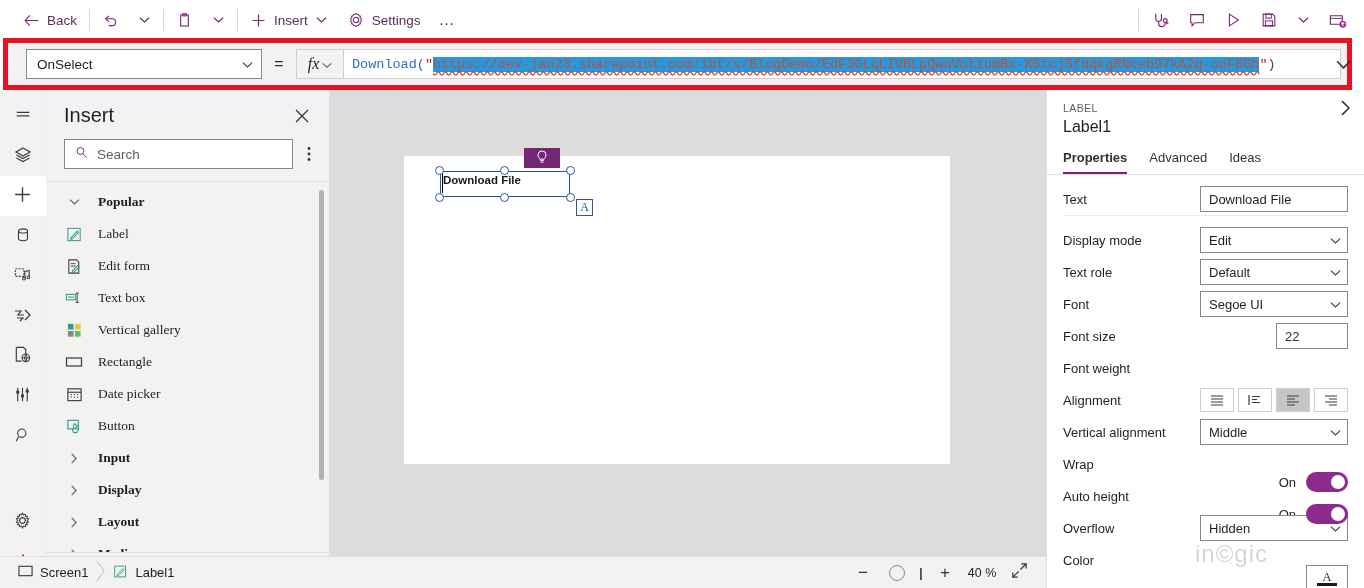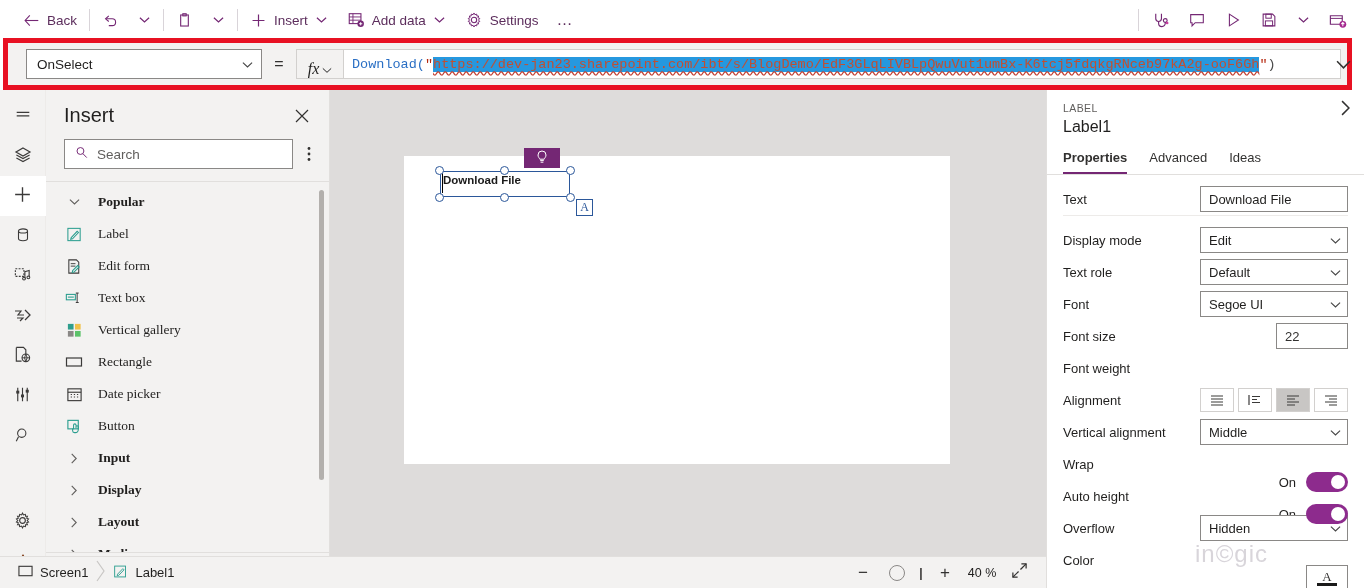--- a/index.html
+++ b/index.html
@@ -39,21 +39,21 @@
   }
   .prop-select {
     width:236px; height:30px; background:#fff; border:1px solid #8a8886;
     display:flex; align-items:center; padding:0 8px 0 10px;
     font-size:13.5px; color:#201f1e; margin-left:12px;
   }
   .prop-select .lbl { flex:1; }
   .eq { width:34px; text-align:center; color:#323130; font-size:16px; }
   .fx {
     width:48px; height:30px; background:#f3f2f1; border:1px solid #d2d0ce;
-    display:flex; align-items:flex-end; justify-content:center; gap:3px;
+    display:flex; align-items:center; justify-content:center; gap:3px;
     font-style:italic; font-family:"Liberation Serif", serif; font-size:16px; color:#201f1e;
   }
   .formula-field {
     flex:1; height:30px; background:#fff; border:1px solid #d2d0ce; border-left:none;
     display:flex; align-items:center; padding:0 8px; overflow:hidden;
     font-family:"Liberation Mono", monospace; font-size:13.5px; white-space:nowrap;
   }
   .tok-fn { color:#2a6fc4; }
   .tok-paren { color:#4a4a4a; }
   .tok-quote { color:#b5280f; }
@@ -262,36 +262,20 @@
       </span>
     </div>
     <div class="cmd-sep"></div>
     <div class="cmd-item">
       <span class="cmd-ico">
         <svg width="17" height="17" viewBox="0 0 20 20">
             <path d="M10 3 V17 M3 10 H17" stroke="#742774" stroke-width="1.4"></path>
           </svg>
       </span>
       <span>Insert</span>
-      <span class="chev-sm cmd-ico">
-        <svg width="11" height="8" viewBox="0 0 12 8">
-            <path d="M1 1.5 L6 6.2 L11 1.5" fill="none" stroke="#742774" stroke-width="1.3"></path>
-          </svg>
-      </span>
-    </div>
-    <div class="cmd-item">
-      <span class="cmd-ico">
-        <svg width="18" height="18" viewBox="0 0 20 20">
-          <rect x="2.5" y="3" width="13" height="11" fill="none" stroke="#742774" stroke-width="1.2"></rect>
-          <path d="M2.5 6.6 H15.5 M6.6 3 V14 M2.5 10.2 H15.5" stroke="#742774" stroke-width="1"></path>
-          <circle cx="15.2" cy="14.2" r="3.6" fill="#742774"></circle>
-          <path d="M15.2 12.4 V16 M13.4 14.2 H17" stroke="#fff" stroke-width="1.1"></path>
-        </svg>
-      </span>
-      <span>Add data</span>
       <span class="chev-sm cmd-ico">
         <svg width="11" height="8" viewBox="0 0 12 8">
             <path d="M1 1.5 L6 6.2 L11 1.5" fill="none" stroke="#742774" stroke-width="1.3"></path>
           </svg>
       </span>
     </div>
     <div class="cmd-item">
       <span class="cmd-ico">
         <svg width="18" height="18" viewBox="0 0 20 20">
           <circle cx="10" cy="10" r="3" fill="none" stroke="#742774" stroke-width="1.2"></circle>

